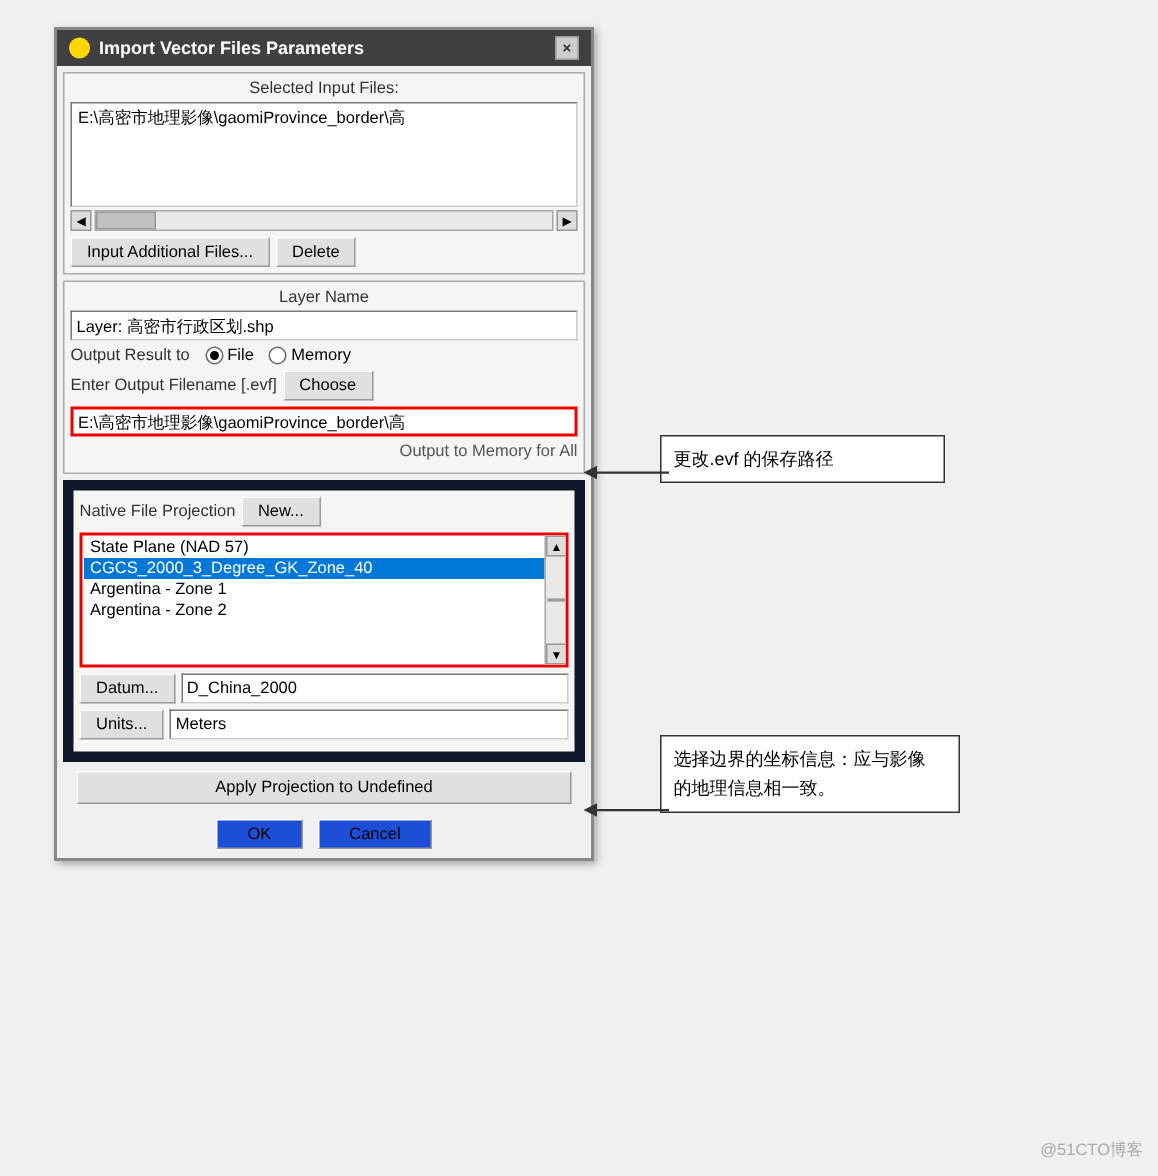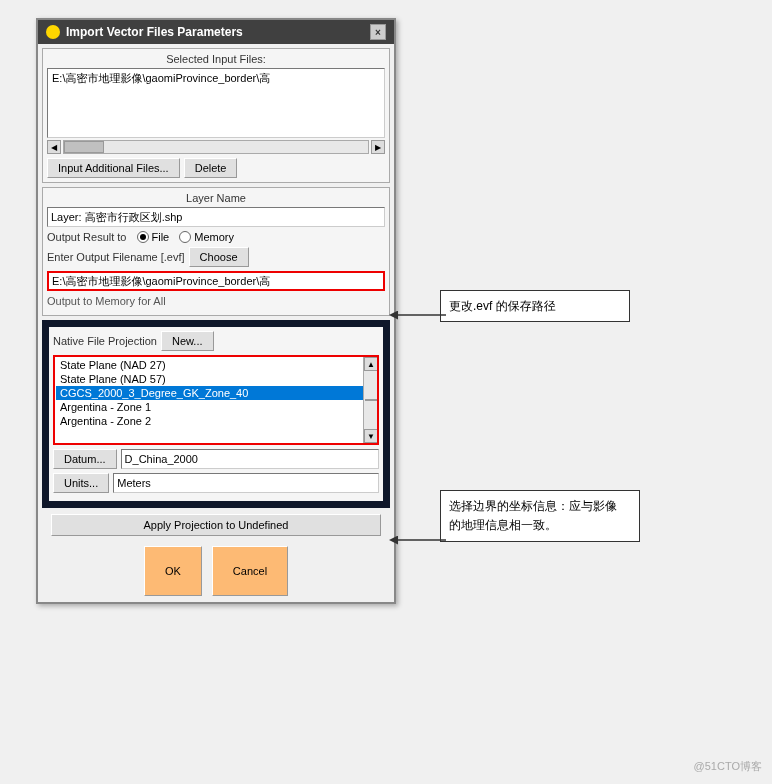--- a/index.html
+++ b/index.html
@@ -210,21 +210,21 @@
     .evf-input {
       flex: 1;
       border: 2px solid #e00;
       background: white;
       padding: 1px 3px;
       font-size: 11px;
       height: 20px;
     }
 
     .output-memory-label {
-      text-align: left;
+      text-align: right;
       font-size: 11px;
       color: #555;
       margin-bottom: 4px;
     }
 
     .projection-section {
       border: 7px solid #0f172a;
       margin: 4px;
       padding: 4px;
       background: #f5f5f5;
@@ -328,22 +328,22 @@
     }
 
     .ok-cancel-row {
       display: flex;
       justify-content: center;
       gap: 10px;
       padding: 6px 4px;
     }
 
     .ok-btn, .cancel-btn {
-      padding: 18px 20px;
-      background: #fdba74;
+      padding: 3px 20px;
+      background: #1d4ed8;
       border: 1px solid #999;
       border-top-color: #fff;
       border-left-color: #fff;
       cursor: pointer;
       font-size: 11px;
       min-width: 55px;
       text-align: right;
     }
 
     
@@ -422,21 +422,20 @@
     <div class="output-memory-label">Output to Memory for All</div>
   </div>
 
   <div class="projection-section">
     <div class="proj-header">
       <span class="field-label">Native File Projection</span>
       <button class="btn">New...</button>
     </div>
     <div class="proj-list">
       <div class="proj-list-inner">
-        <div class="proj-item">State Plane (NAD 27)</div>
         <div class="proj-item">State Plane (NAD 57)</div>
         <div class="proj-item selected">CGCS_2000_3_Degree_GK_Zone_40</div>
         <div class="proj-item">Argentina - Zone 1</div>
         <div class="proj-item">Argentina - Zone 2</div>
       </div>
       <div class="proj-scrollbar">
         <div class="proj-scroll-up">▲</div>
         <div class="proj-scroll-thumb"></div>
         <div class="proj-scroll-down">▼</div>
       </div>

